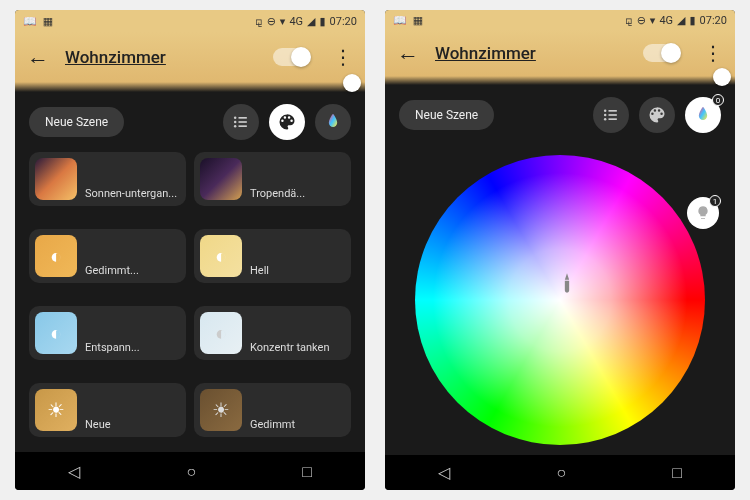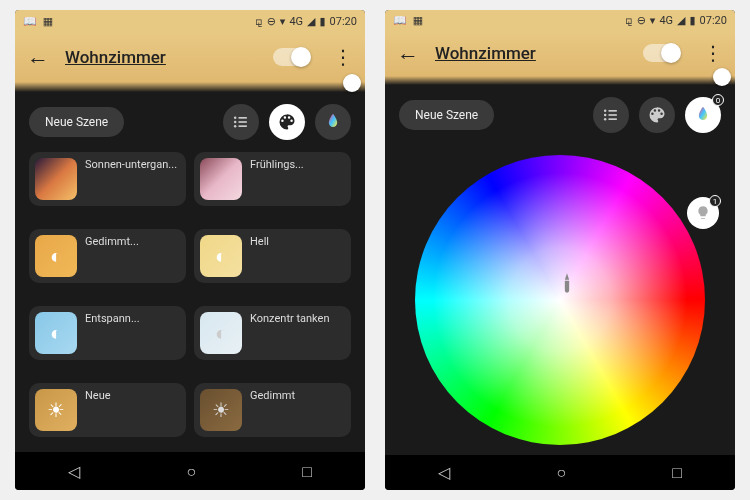--- a/index.html
+++ b/index.html
@@ -17,21 +17,21 @@
 .brightness-bar { height: 10px; background: linear-gradient(180deg, #e0b870 0%, #1a1a1a 100%); position: relative; }
 .brightness-thumb { position: absolute; width: 18px; height: 18px; background: #fff; border-radius: 50%; top: -8px; right: 4px; box-shadow: 0 1px 3px rgba(0,0,0,0.4); }
 .toolbar { display: flex; align-items: center; padding: 12px 14px; gap: 10px; }
 .new-scene-btn { background: #3a3a3a; color: #eee; border: none; border-radius: 18px; padding: 8px 16px; font-size: 12px; cursor: pointer; }
 .spacer { flex: 1; }
 .round-btn { width: 36px; height: 36px; border-radius: 50%; background: #3a3a3a; display: flex; align-items: center; justify-content: center; cursor: pointer; position: relative; }
 .round-btn.active { background: #fff; }
 .round-btn svg { width: 20px; height: 20px; }
 .badge { position: absolute; top: -3px; right: -3px; background: #222; color: #fff; font-size: 8px; width: 12px; height: 12px; border-radius: 50%; display: flex; align-items: center; justify-content: center; border: 1px solid #fff; }
 .scene-grid { display: grid; grid-template-columns: 1fr 1fr; gap: 8px; padding: 0 14px; overflow-y: auto; flex: 1; }
-.scene-card { background: #2c2c2c; border-radius: 10px; display: flex; align-items: flex-start; padding: 6px; gap: 8px; height: 54px; cursor: pointer; }
+.scene-card { background: #2c2c2c; border-radius: 10px; display: flex; align-items: flex-end; padding: 6px; gap: 8px; height: 54px; cursor: pointer; }
 .scene-thumb { width: 42px; height: 42px; border-radius: 8px; flex-shrink: 0; }
 .scene-label { color: #ddd; font-size: 11px; line-height: 1.2; overflow: hidden; }
 .color-area { flex: 1; display: flex; align-items: center; justify-content: center; position: relative; padding: 10px; }
 .color-wheel { width: 290px; height: 290px; border-radius: 50%; background: conic-gradient(from 90deg, #ff0000, #ff8000, #ffff00, #80ff00, #00ff00, #00ff80, #00ffff, #0080ff, #0000ff, #8000ff, #ff00ff, #ff0080, #ff0000); position: relative; }
 .color-wheel::after { content: ''; position: absolute; inset: 0; border-radius: 50%; background: radial-gradient(circle, #fff 0%, rgba(255,255,255,0.7) 25%, transparent 62%); }
 .color-marker { position: absolute; top: 40%; left: 48%; width: 26px; height: 26px; z-index: 2; color: #888; }
 .bulb-indicator { position: absolute; top: 52px; right: 16px; width: 32px; height: 32px; background: #fff; border-radius: 50%; display: flex; align-items: center; justify-content: center; }
 .bulb-indicator .badge { top: -2px; right: -2px; }
 .nav-bar { height: 38px; background: #000; display: flex; align-items: center; justify-content: space-around; }
 .nav-btn { color: #ccc; cursor: pointer; }
@@ -104,22 +104,22 @@
           </defs>
         </svg>
     </div>
   </div>
   <div class="scene-grid" id="scene-grid">
       <div class="scene-card">
         <div class="scene-thumb t-sunset"></div>
         <div class="scene-label">Sonnen-untergan...</div>
       </div>
       <div class="scene-card">
-        <div class="scene-thumb t-spring"></div>
-        <div class="scene-label">Frühlings...</div>
+        <div class="scene-thumb t-tropical"></div>
+        <div class="scene-label">Tropendä...</div>
       </div>
       <div class="scene-card">
         <div class="scene-thumb t-relax">◐</div>
         <div class="scene-label">Gedimmt...</div>
       </div>
       <div class="scene-card">
         <div class="scene-thumb t-read">◐</div>
         <div class="scene-label">Hell</div>
       </div>
       <div class="scene-card">

